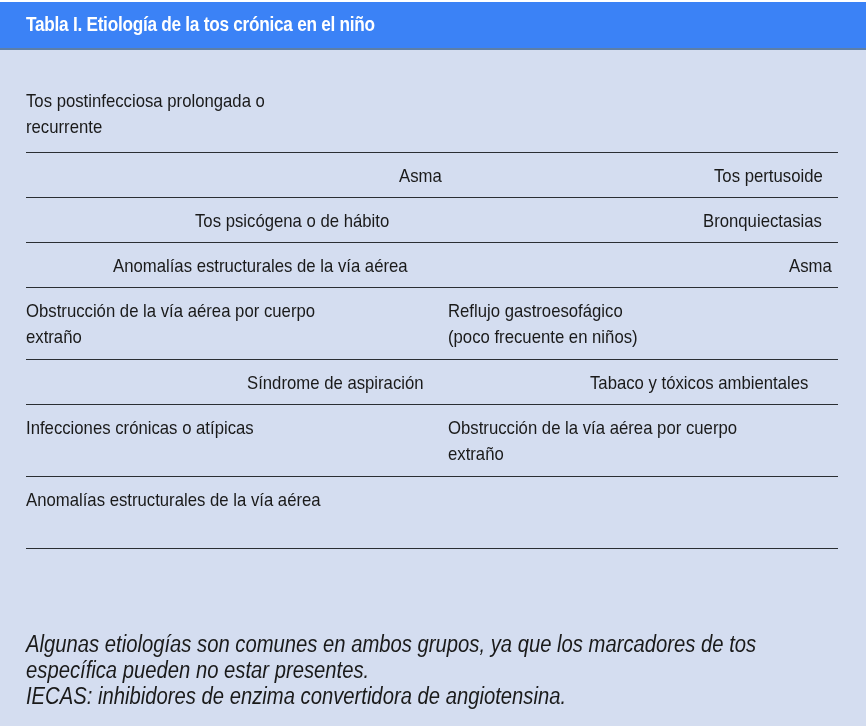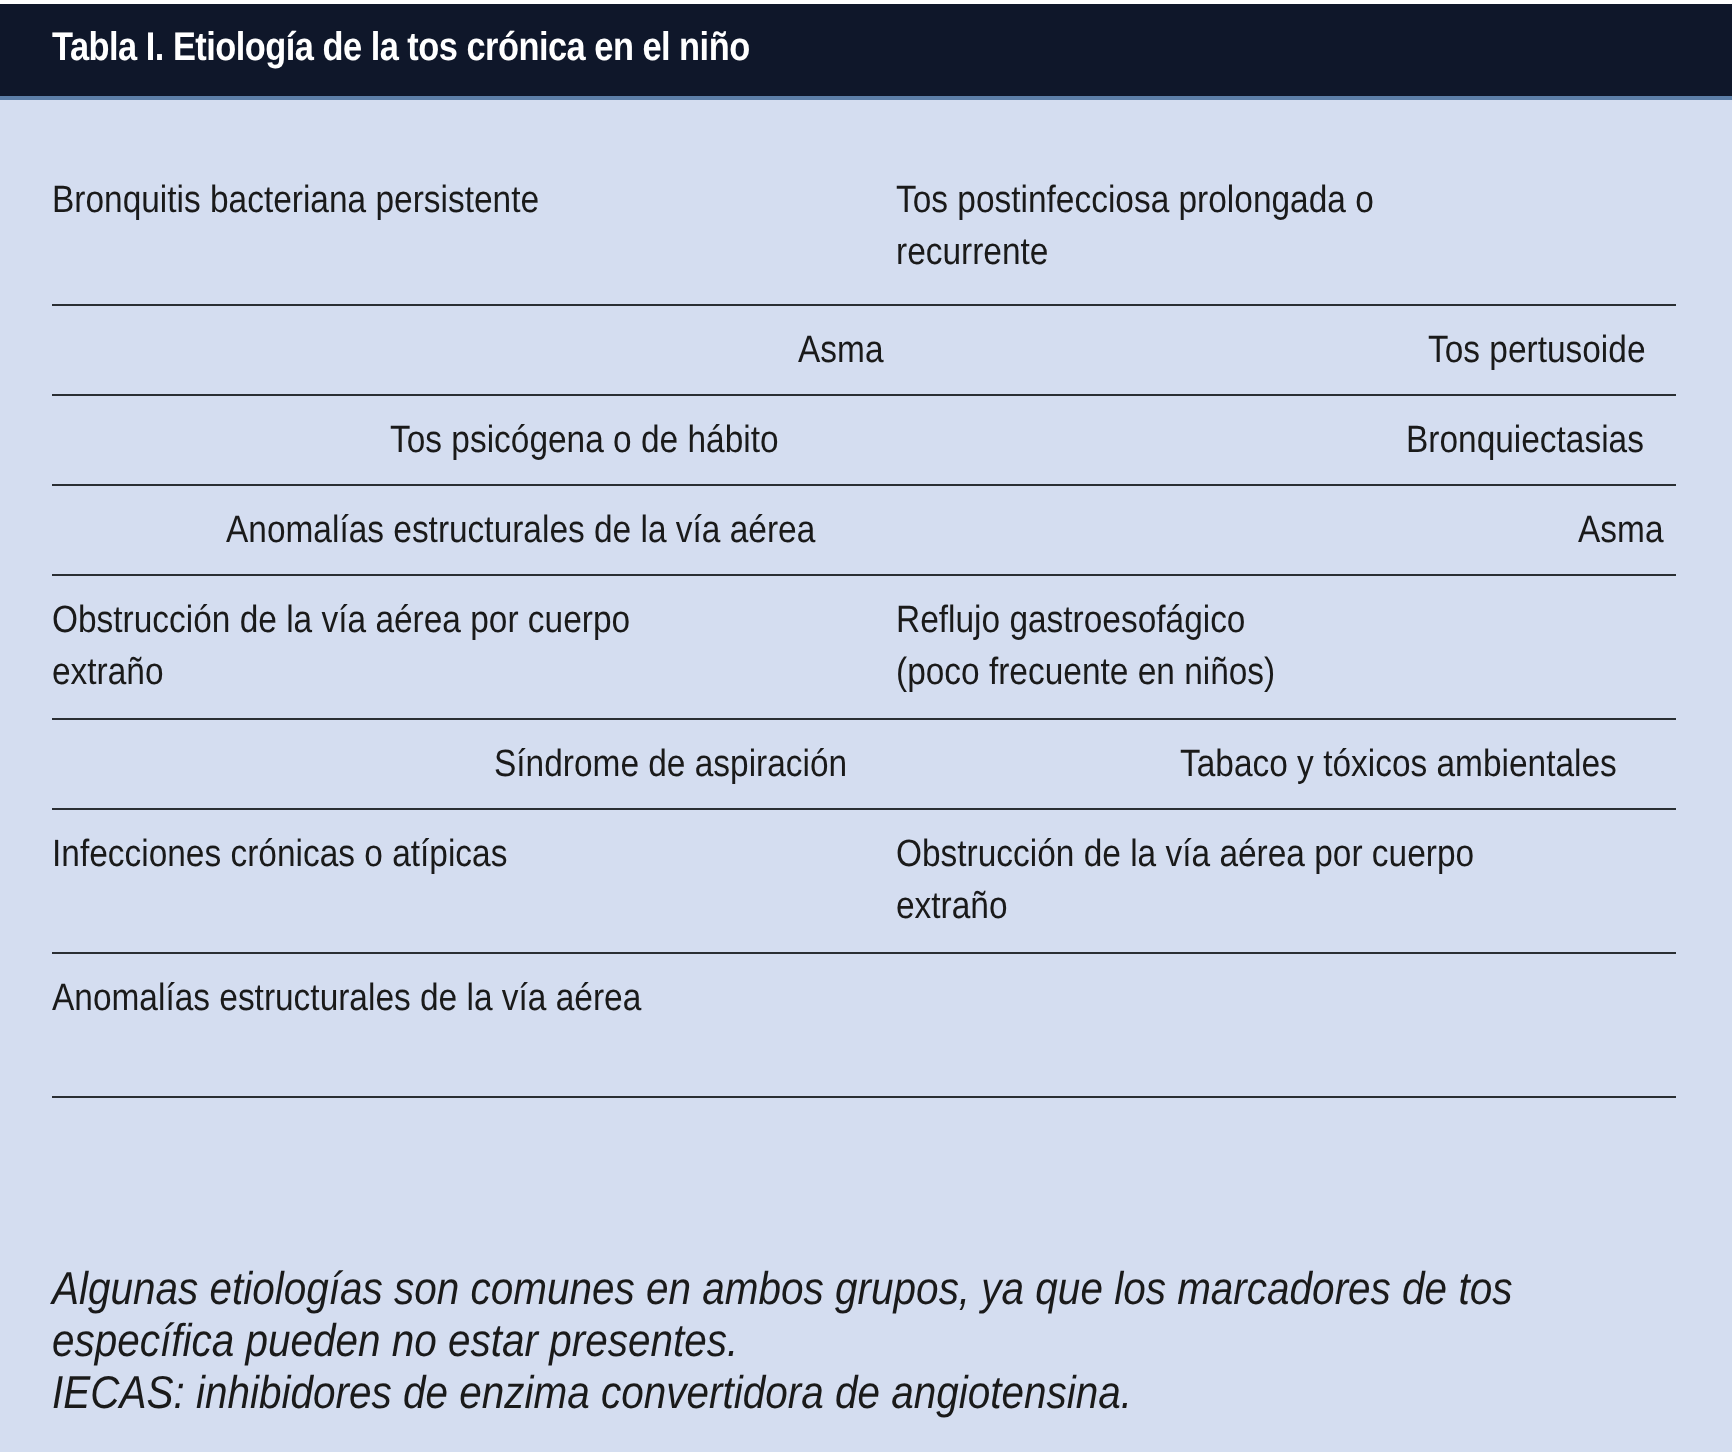--- a/index.html
+++ b/index.html
@@ -6,21 +6,21 @@
   body {
     width: 866px; height: 726px; overflow: hidden;
     background: #d4ddf0;
     font-family: "Liberation Sans", "DejaVu Sans", sans-serif;
     color: #1a1a1a;
     position: relative;
   }
   .top-strip { position: absolute; left: 0; top: 0; width: 866px; height: 2px; background: #ffffff; }
   .header {
     position: absolute; left: 0; top: 2px; width: 866px; height: 48px;
-    background: #0f172a;
+    background: #3b82f6;
     border-bottom: 2px solid #5d7fa8;
     box-sizing: border-box;
   }
   .header-title {
     position: absolute; left: 26px; top: 11px;
     color: #ffffff; font-size: 20px; font-weight: bold;
     letter-spacing: -0.3px;
     transform: scaleX(0.86); transform-origin: left center;
     white-space: nowrap;
   }
@@ -60,21 +60,20 @@
 
 <div class="top-strip"></div>
 
 <div class="header">
   <div class="header-title">Tabla I.  Etiología de la tos crónica en el niño</div>
 </div>
 
 <div class="table">
 
   <div class="row r1">
-    <div class="cell c1"><span class="txt">Bronquitis bacteriana persistente</span></div>
     <div class="cell c2"><span class="txt">Tos postinfecciosa prolongada o</span><br><span class="txt">recurrente</span></div>
   </div>
 
   <div class="row single">
     <div class="cell c1"><span class="txt">Asma</span></div>
     <div class="cell c2"><span class="txt">Tos pertusoide</span></div>
   </div>
 
   <div class="row single">
     <div class="cell c2"><span class="txt">Tos psicógena o de hábito</span></div>

